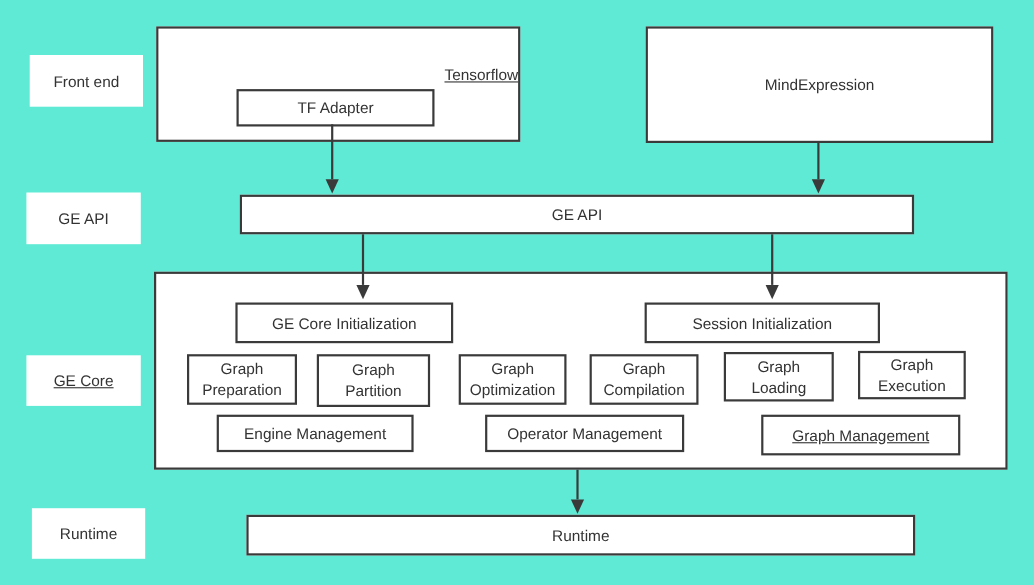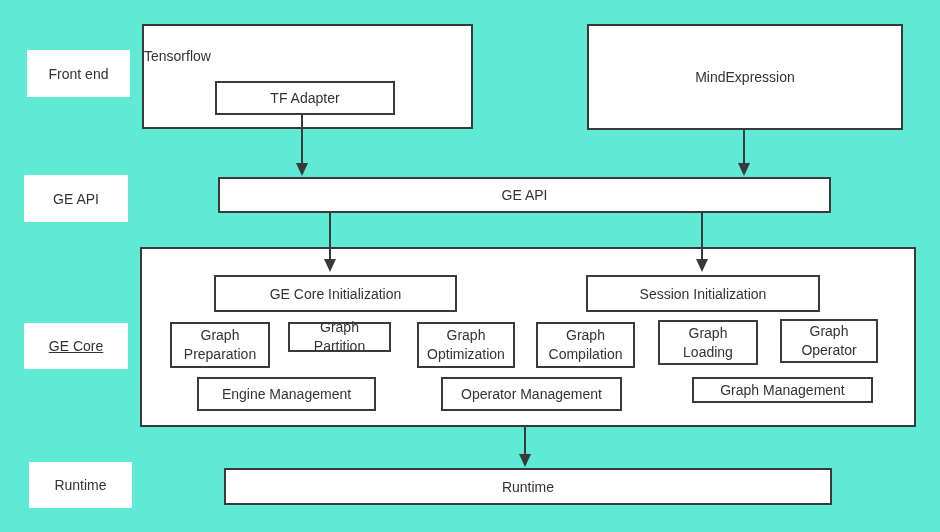--- a/index.html
+++ b/index.html
@@ -38,23 +38,24 @@
     justify-content: center;
     text-align: center;
   }
   .two-line {
     line-height: 19px;
     padding: 0 6px;
   }
   .tf-title {
     position: absolute;
     left: 0;
-    top: 22px;
+    top: 34px;
     width: 100%;
-    text-align: left;
+    text-align: right;
+    text-decoration: underline;
   }
   .arrow-line {
     position: absolute;
     width: 2px;
     background: #3a3a3a;
   }
   .arrow-head {
     position: absolute;
     width: 0;
     height: 0;
@@ -91,53 +92,53 @@
   <div class="box bordered" style="left:587px; top:24px; width:316px; height:106px;text-align:center;">
     <span>MindExpression</span>
   </div>
 
   <div class="box bordered" style="left:218px; top:177px; width:613px; height:36px;">
     <span>GE API</span>
   </div>
 
   <div class="box bordered" style="left:140px; top:247px; width:776px; height:180px;">
 
-    <div class="box bordered" style="left:72px; top:26px; width:243px; height:37px;">
+    <div class="box bordered" style="left:72px; top:26px; width:198px; height:37px;">
       <span>GE Core Initialization</span>
     </div>
-    <div class="box bordered" style="left:444px; top:26px; width:234px; height:37px;">
+    <div class="box bordered" style="left:444px; top:26px; width:214px; height:37px;">
       <span>Session Initialization</span>
     </div>
 
     <div class="box bordered two-line" style="left:28px; top:73px; width:100px; height:46px;">
       <span>Graph Preparation</span>
     </div>
-    <div class="box bordered two-line" style="left:146px; top:73px; width:103px; height:30px;">
+    <div class="box bordered two-line" style="left:146px; top:73px; width:103px; height:48px;">
       <span>Graph Partition</span>
     </div>
     <div class="box bordered two-line" style="left:275px; top:73px; width:98px; height:46px;">
       <span>Graph Optimization</span>
     </div>
     <div class="box bordered two-line" style="left:394px; top:73px; width:99px; height:46px;">
       <span>Graph Compilation</span>
     </div>
     <div class="box bordered two-line" style="left:516px; top:71px; width:100px; height:45px;">
       <span>Graph Loading</span>
     </div>
     <div class="box bordered two-line" style="left:638px; top:70px; width:98px; height:44px;">
-      <span>Graph Operator</span>
+      <span>Graph Execution</span>
     </div>
 
     <div class="box bordered" style="left:55px; top:128px; width:179px; height:34px;">
       <span>Engine Management</span>
     </div>
     <div class="box bordered" style="left:299px; top:128px; width:181px; height:34px;text-align:center;">
       <span>Operator Management</span>
     </div>
-    <div class="box bordered" style="left:550px; top:128px; width:181px; height:26px;">
+    <div class="box bordered" style="left:550px; top:128px; width:181px; height:37px;text-decoration:underline;">
       <span>Graph Management</span>
     </div>
   </div>
 
   <div class="box bordered" style="left:224px; top:468px; width:608px; height:37px;">
     <span>Runtime</span>
   </div>
 
   <div>
     <div class="arrow-line" style="left:301px; top:113px; height:50px;"></div>

